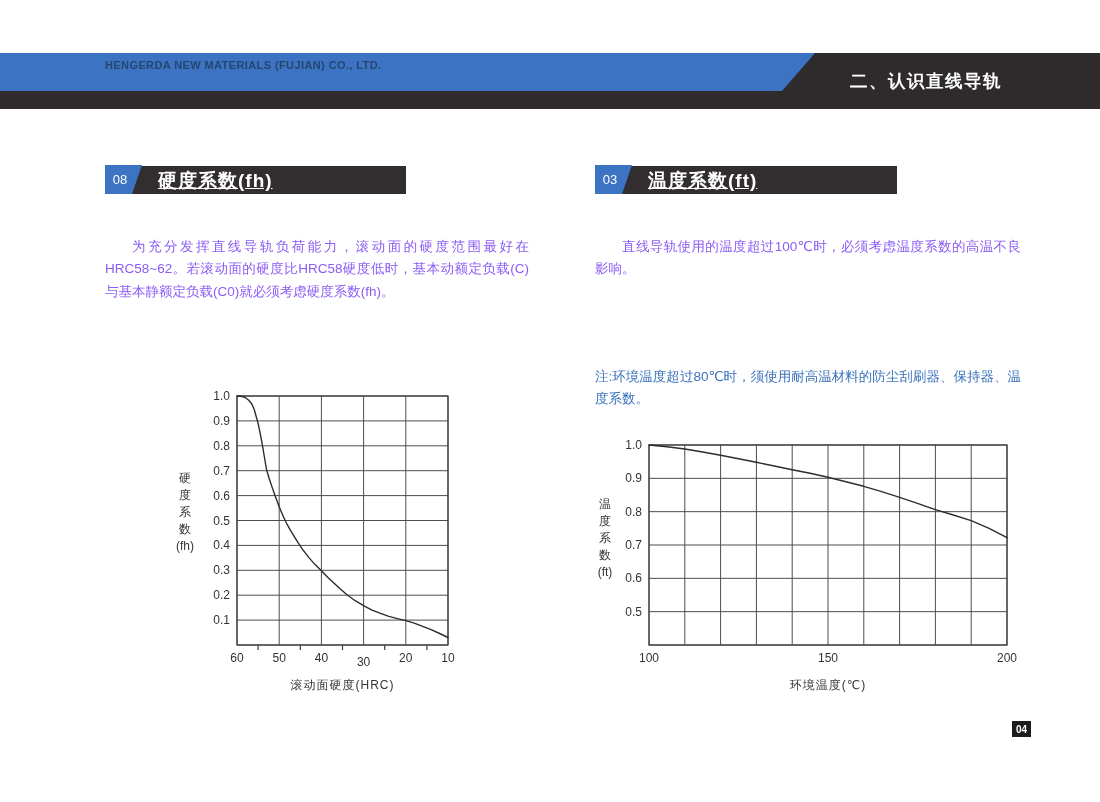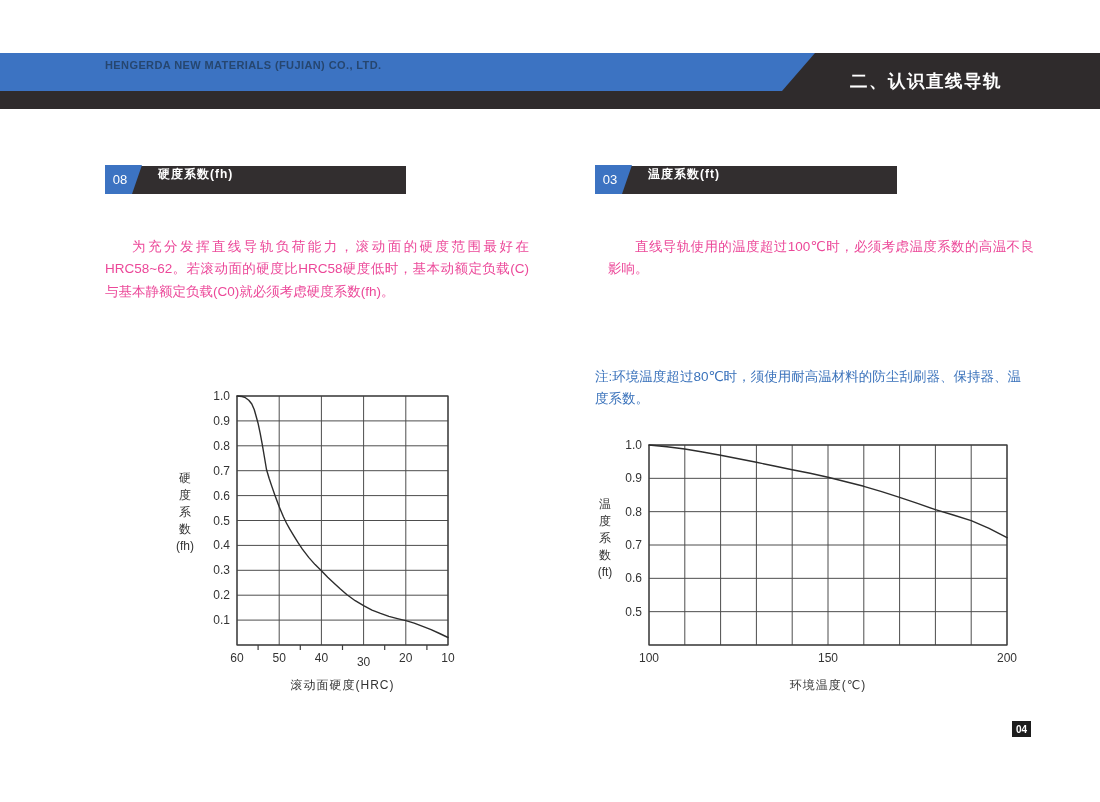--- a/index.html
+++ b/index.html
@@ -25,35 +25,35 @@
   }
   .header-title{
     right:98px;top:53px;height:56px;display:flex;align-items:center;
     color:#ffffff;font-weight:bold;font-size:17.5px;letter-spacing:1.5px;
   }
 
   
   .sec-header{height:29px;}
   .sec-bar{
     position:absolute;left:0;top:1px;right:0;bottom:0;background:#322e2f;
-    display:flex;align-items:flex-start;padding-left:53px;box-sizing:border-box;
-    color:#ffffff;font-size:12px;font-weight:bold;letter-spacing:1px;
+    display:flex;align-items:flex-end;padding-left:53px;box-sizing:border-box;
+    color:#ffffff;font-size:19px;font-weight:bold;letter-spacing:1px;text-decoration:underline;
   }
   .sec-badge{
     position:absolute;left:0;top:0;width:37px;height:29px;background:#3c73c2;
     clip-path:polygon(0 0,100% 0,calc(100% - 10px) 100%,0 100%);
     display:flex;align-items:center;justify-content:center;
     padding-right:7px;box-sizing:border-box;
     color:#ffffff;font-size:13px;font-weight:normal;z-index:2;
   }
 
   
   .body-text{
     font-size:13.5px;line-height:22.4px;text-align:justify;
-    text-indent:2em;color:#ec4899;
+    text-indent:2em;color:#8b5cf6;
   }
   .note-text{
     font-size:13.5px;line-height:22px;text-align:justify;
     color:#3a72bb;
   }
 
   
   svg.chart{display:block;}
   svg.chart text{
     font-family:"Liberation Sans","DejaVu Sans",sans-serif;
@@ -131,21 +131,21 @@
     <text x="25" y="149.78500000000003" text-anchor="middle" font-size="13">数</text>
     <text x="25" y="166.78500000000003" text-anchor="middle" font-size="13">(fh)</text>
   </svg>
 
 <div class="abs sec-header" style="left:595px;top:165px;width:302px;">
   <div class="sec-bar">
     <span>温度系数(ft)</span>
   </div>
   <div class="sec-badge">03</div>
 </div>
-<div class="abs body-text" style="left:608px;top:236px;width:426px;">直线导轨使用的温度超过100℃时，必须考虑温度系数的高温不良影响。</div>
+<div class="abs body-text" style="left:595px;top:236px;width:426px;">直线导轨使用的温度超过100℃时，必须考虑温度系数的高温不良影响。</div>
 <div class="abs note-text" style="left:595px;top:366px;width:426px;">注:环境温度超过80℃时，须使用耐高温材料的防尘刮刷器、保持器、温度系数。</div>
 
 <svg class="abs chart" style="left:575px;top:433px;" width="460" height="270" viewBox="0 0 460 270">
     <line x1="74" y1="12" x2="74" y2="212" stroke="#4d4d4d" stroke-width="1"></line>
     <line x1="109.80000000000001" y1="12" x2="109.80000000000001" y2="212" stroke="#4d4d4d" stroke-width="1"></line>
     <line x1="145.60000000000002" y1="12" x2="145.60000000000002" y2="212" stroke="#4d4d4d" stroke-width="1"></line>
     <line x1="181.39999999999998" y1="12" x2="181.39999999999998" y2="212" stroke="#4d4d4d" stroke-width="1"></line>
     <line x1="217.20000000000002" y1="12" x2="217.20000000000002" y2="212" stroke="#4d4d4d" stroke-width="1"></line>
     <line x1="253" y1="12" x2="253" y2="212" stroke="#4d4d4d" stroke-width="1"></line>
     <line x1="288.79999999999995" y1="12" x2="288.79999999999995" y2="212" stroke="#4d4d4d" stroke-width="1"></line>

